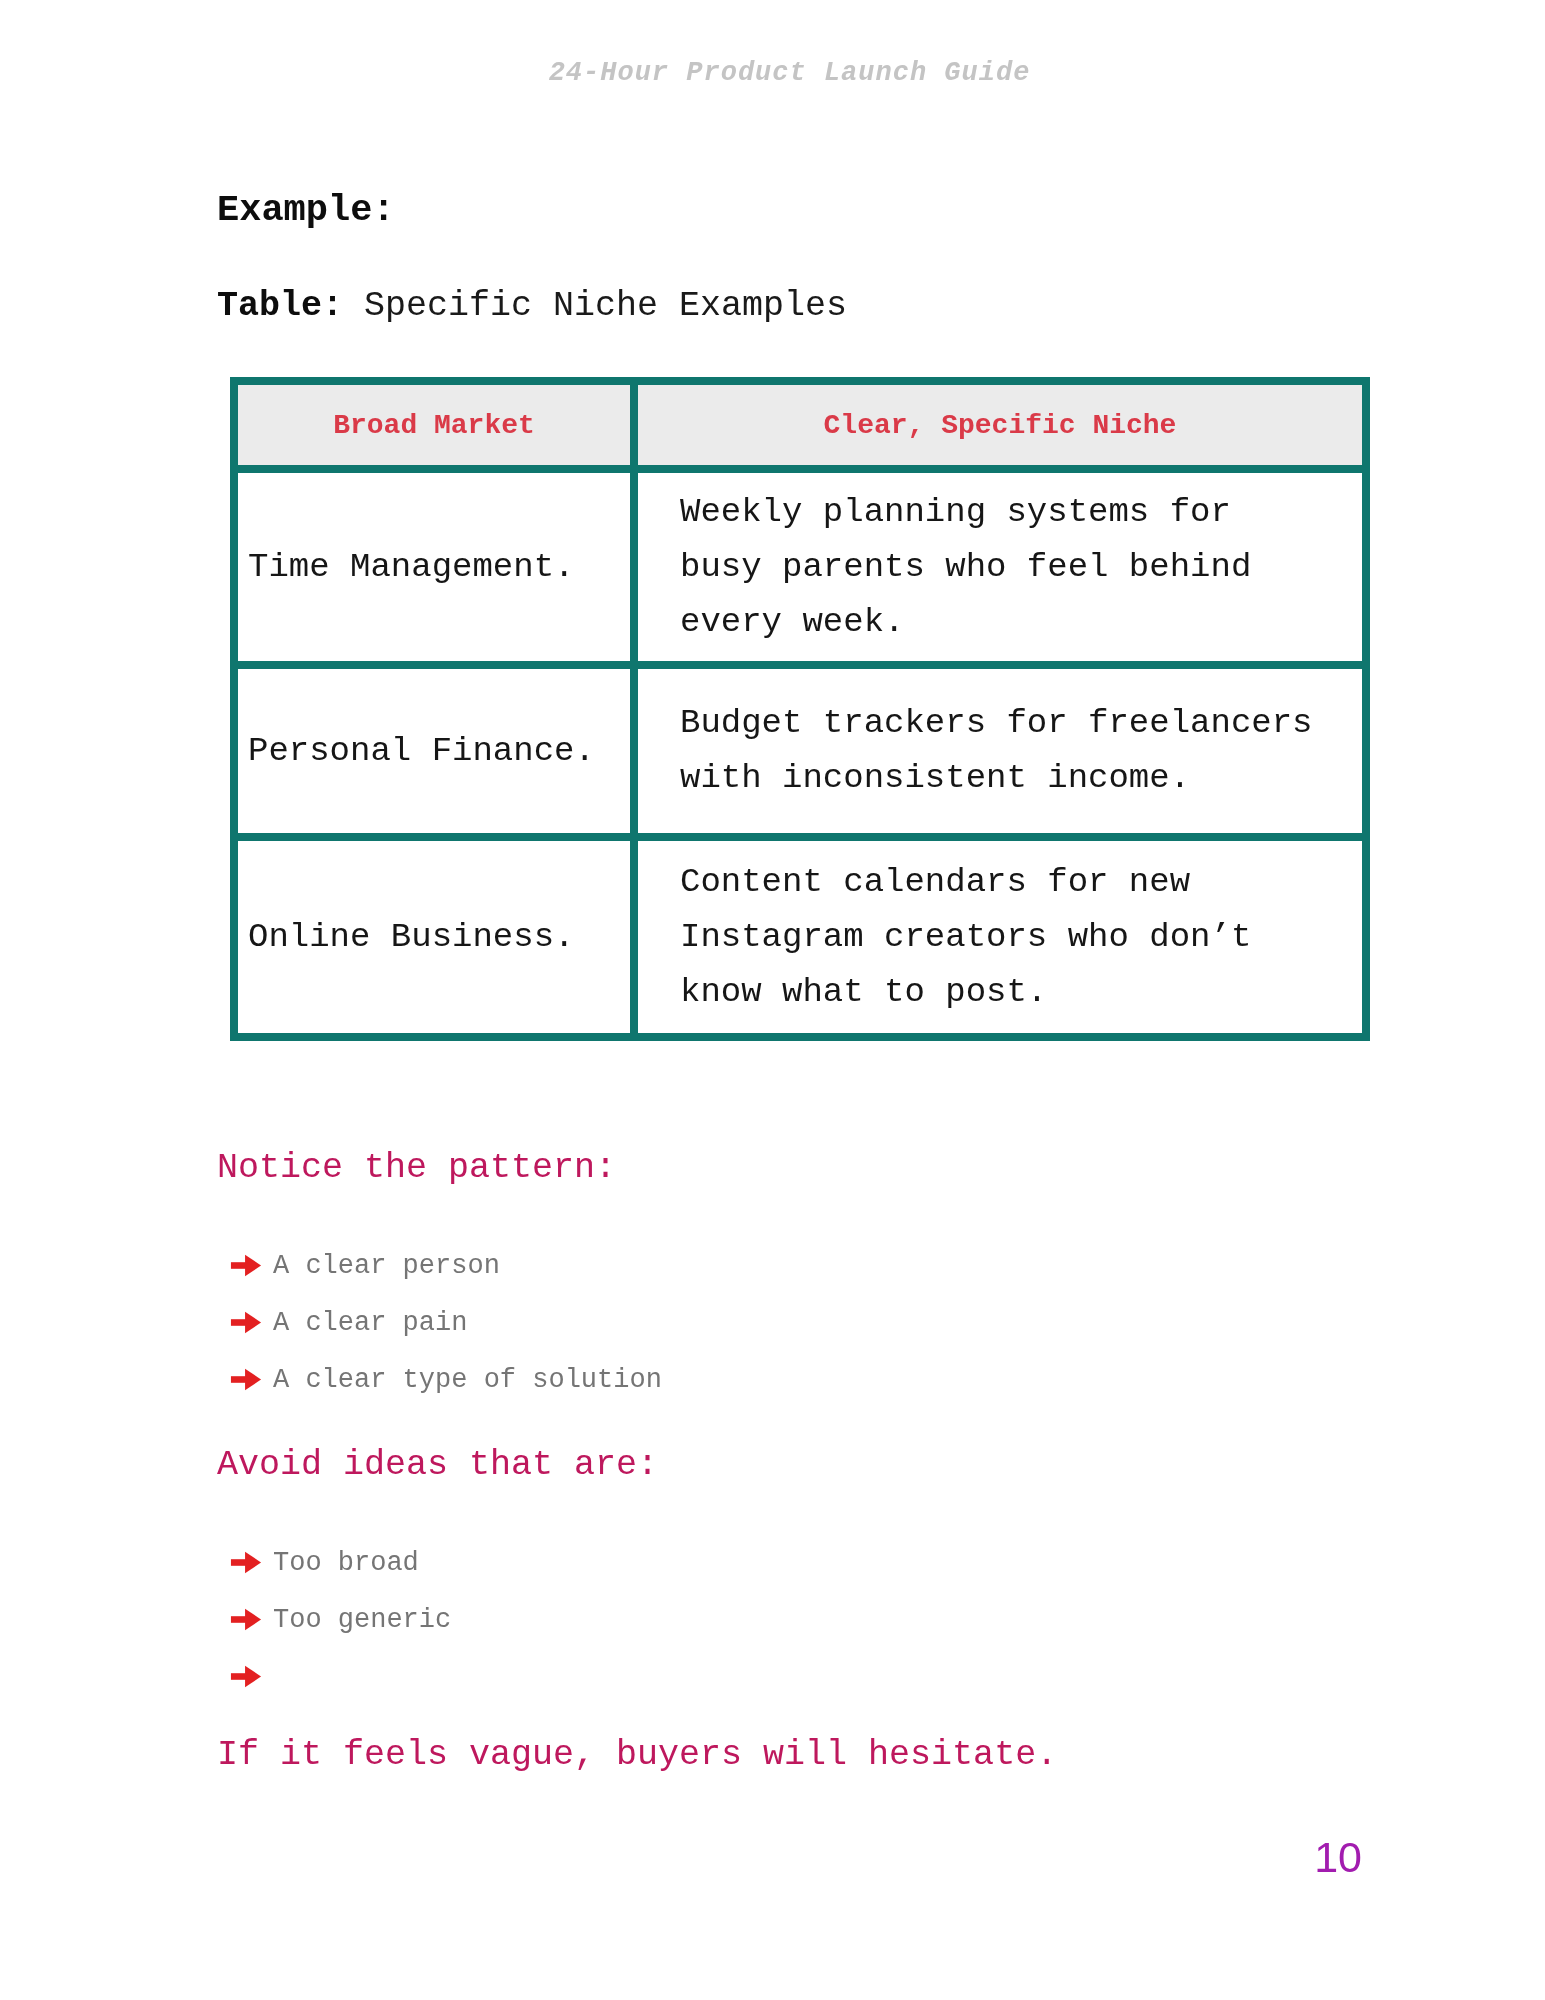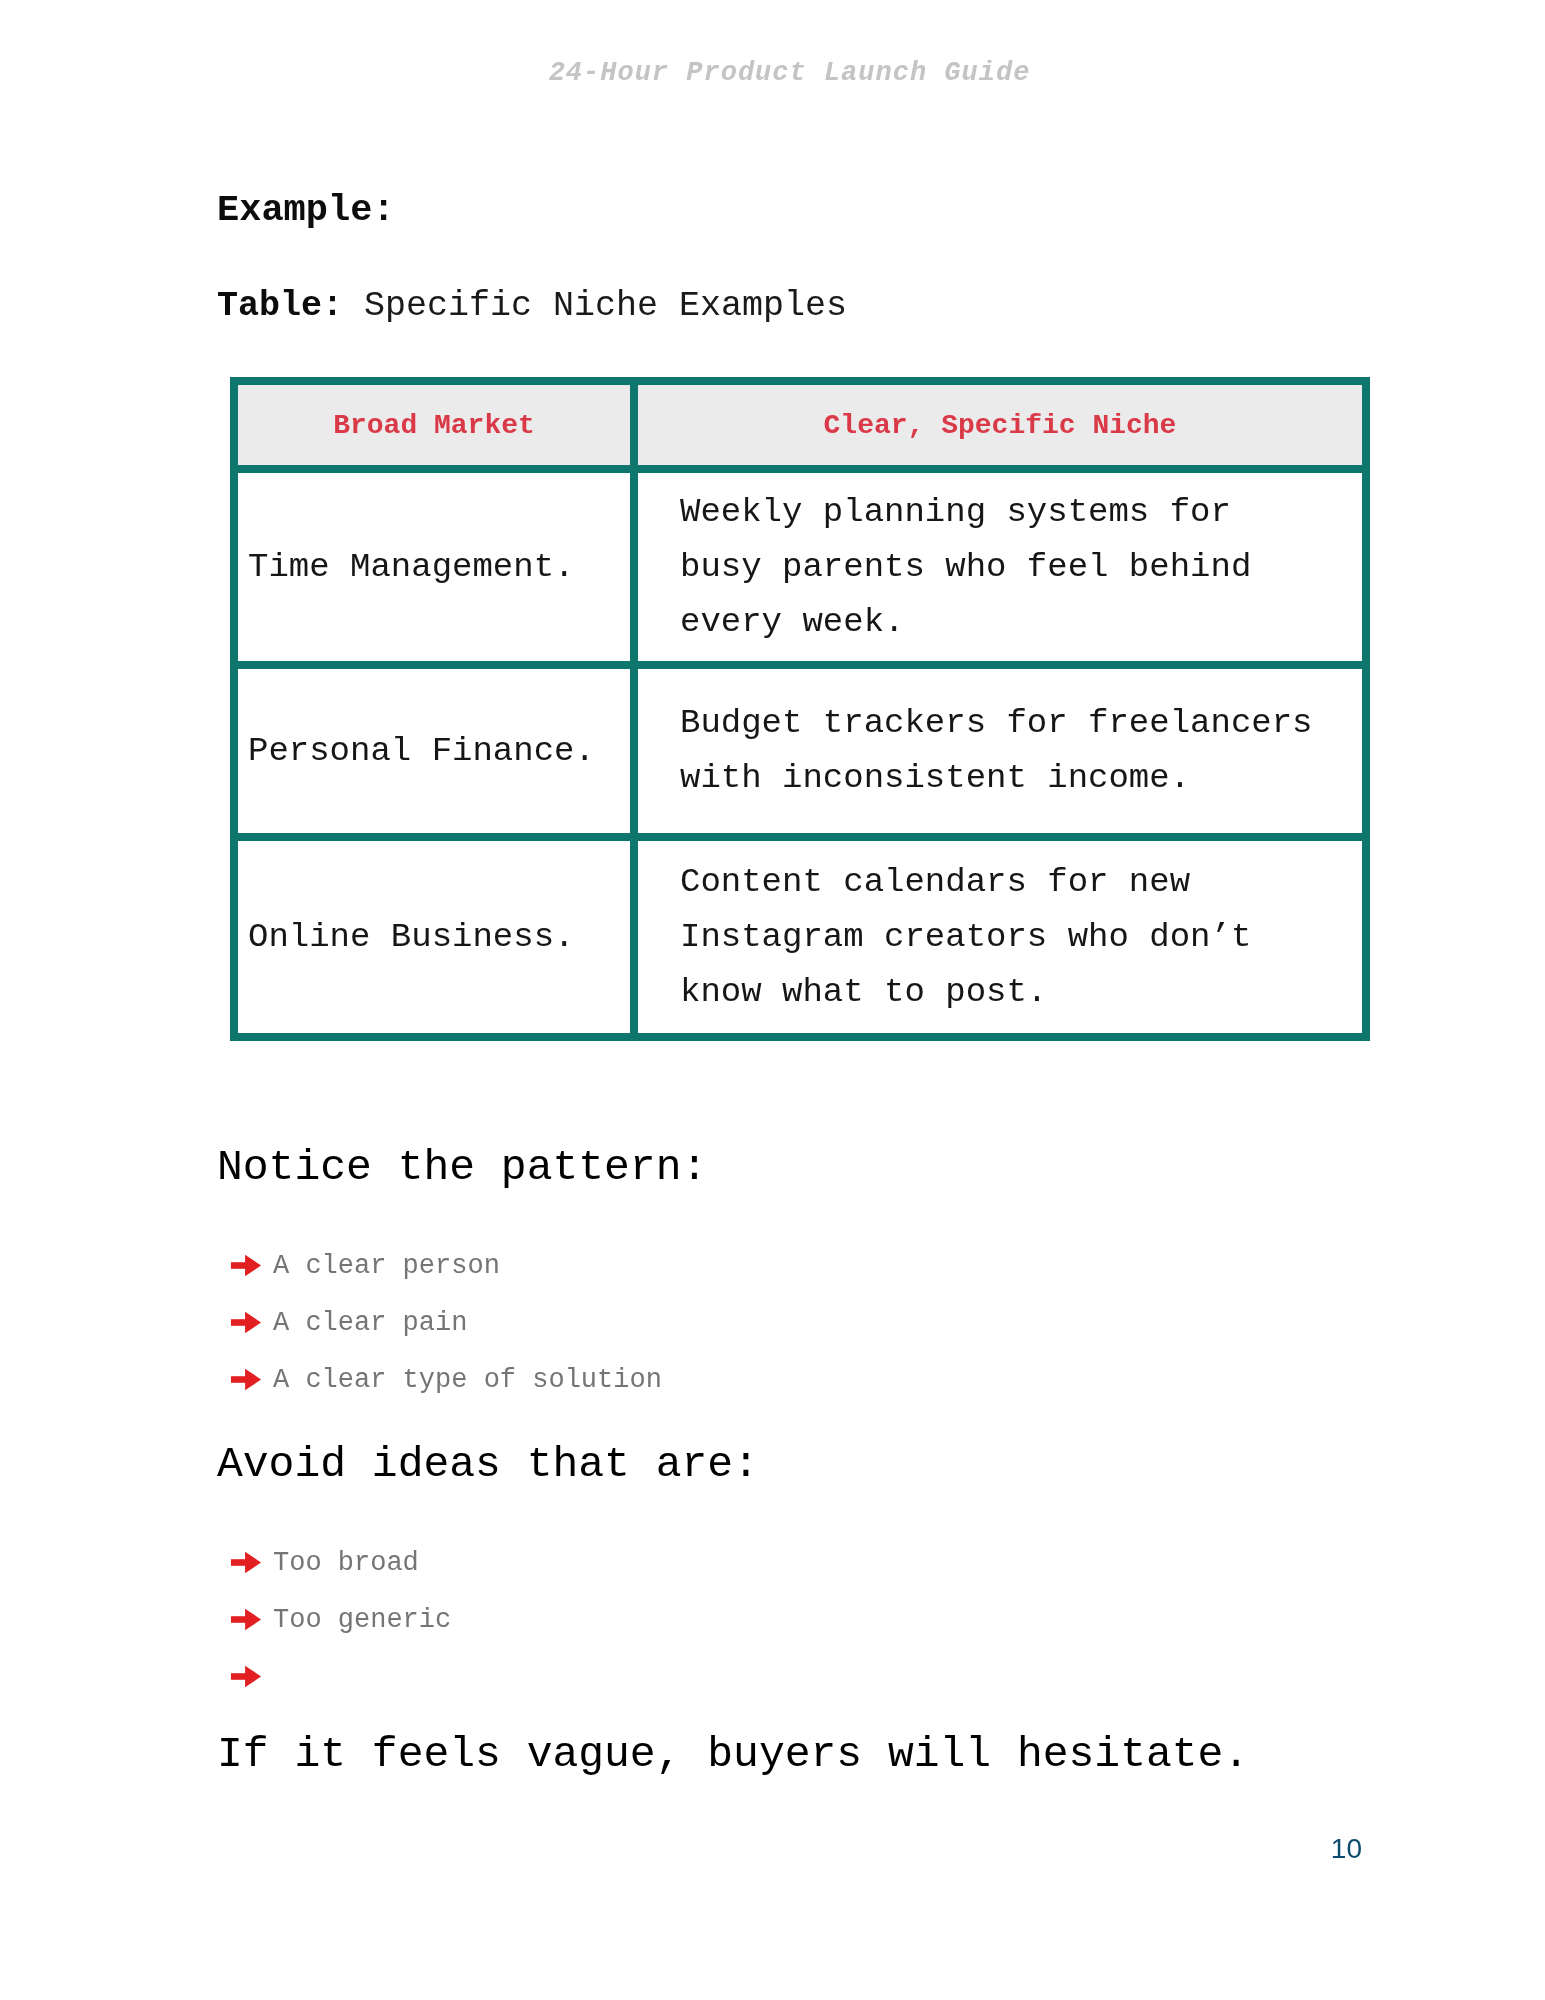--- a/index.html
+++ b/index.html
@@ -67,23 +67,23 @@
     background: #ffffff;
     color: #161616;
   }
   .niche-table tr.row-1 { height: 196px; }
   .niche-table tr.row-2 { height: 172px; }
   .niche-table tr.row-3 { height: 200px; }
   td.broad { text-align: left; padding: 0 10px; }
   td.niche { text-align: left; padding: 0 38px 0 42px; }
 
   .body-line {
-    font-size: 43px;
+    font-size: 35px;
     line-height: 46px;
-    color: #000000;
+    color: #be185d;
   }
   .notice-heading { margin-top: 104px; }
   .avoid-heading  { margin-top: 34px; }
   .closing-line   { margin-top: 27px; }
 
   ul.arrow-list { margin-top: 46px; list-style: none; }
   ul.arrow-list li {
     display: flex;
     align-items: center;
     height: 57px;
@@ -97,22 +97,22 @@
     margin-right: 11px;
     flex: 0 0 auto;
     color: var(--arrow-red, #e32021);
   }
   .arrow-icon svg { display: block; width: 100%; height: 100%; }
 
   .page-number {
     position: absolute;
     top: 1833px;
     right: 183px;
-    font-size: 28px;
-    color: #0c4a6e;
+    font-size: 43px;
+    color: #a21caf;
   }
 </style>
 </head>
 <body>
 
 <div class="page">
   <div class="content">
 
     <div class="doc-header">24-Hour Product Launch Guide</div>
 

